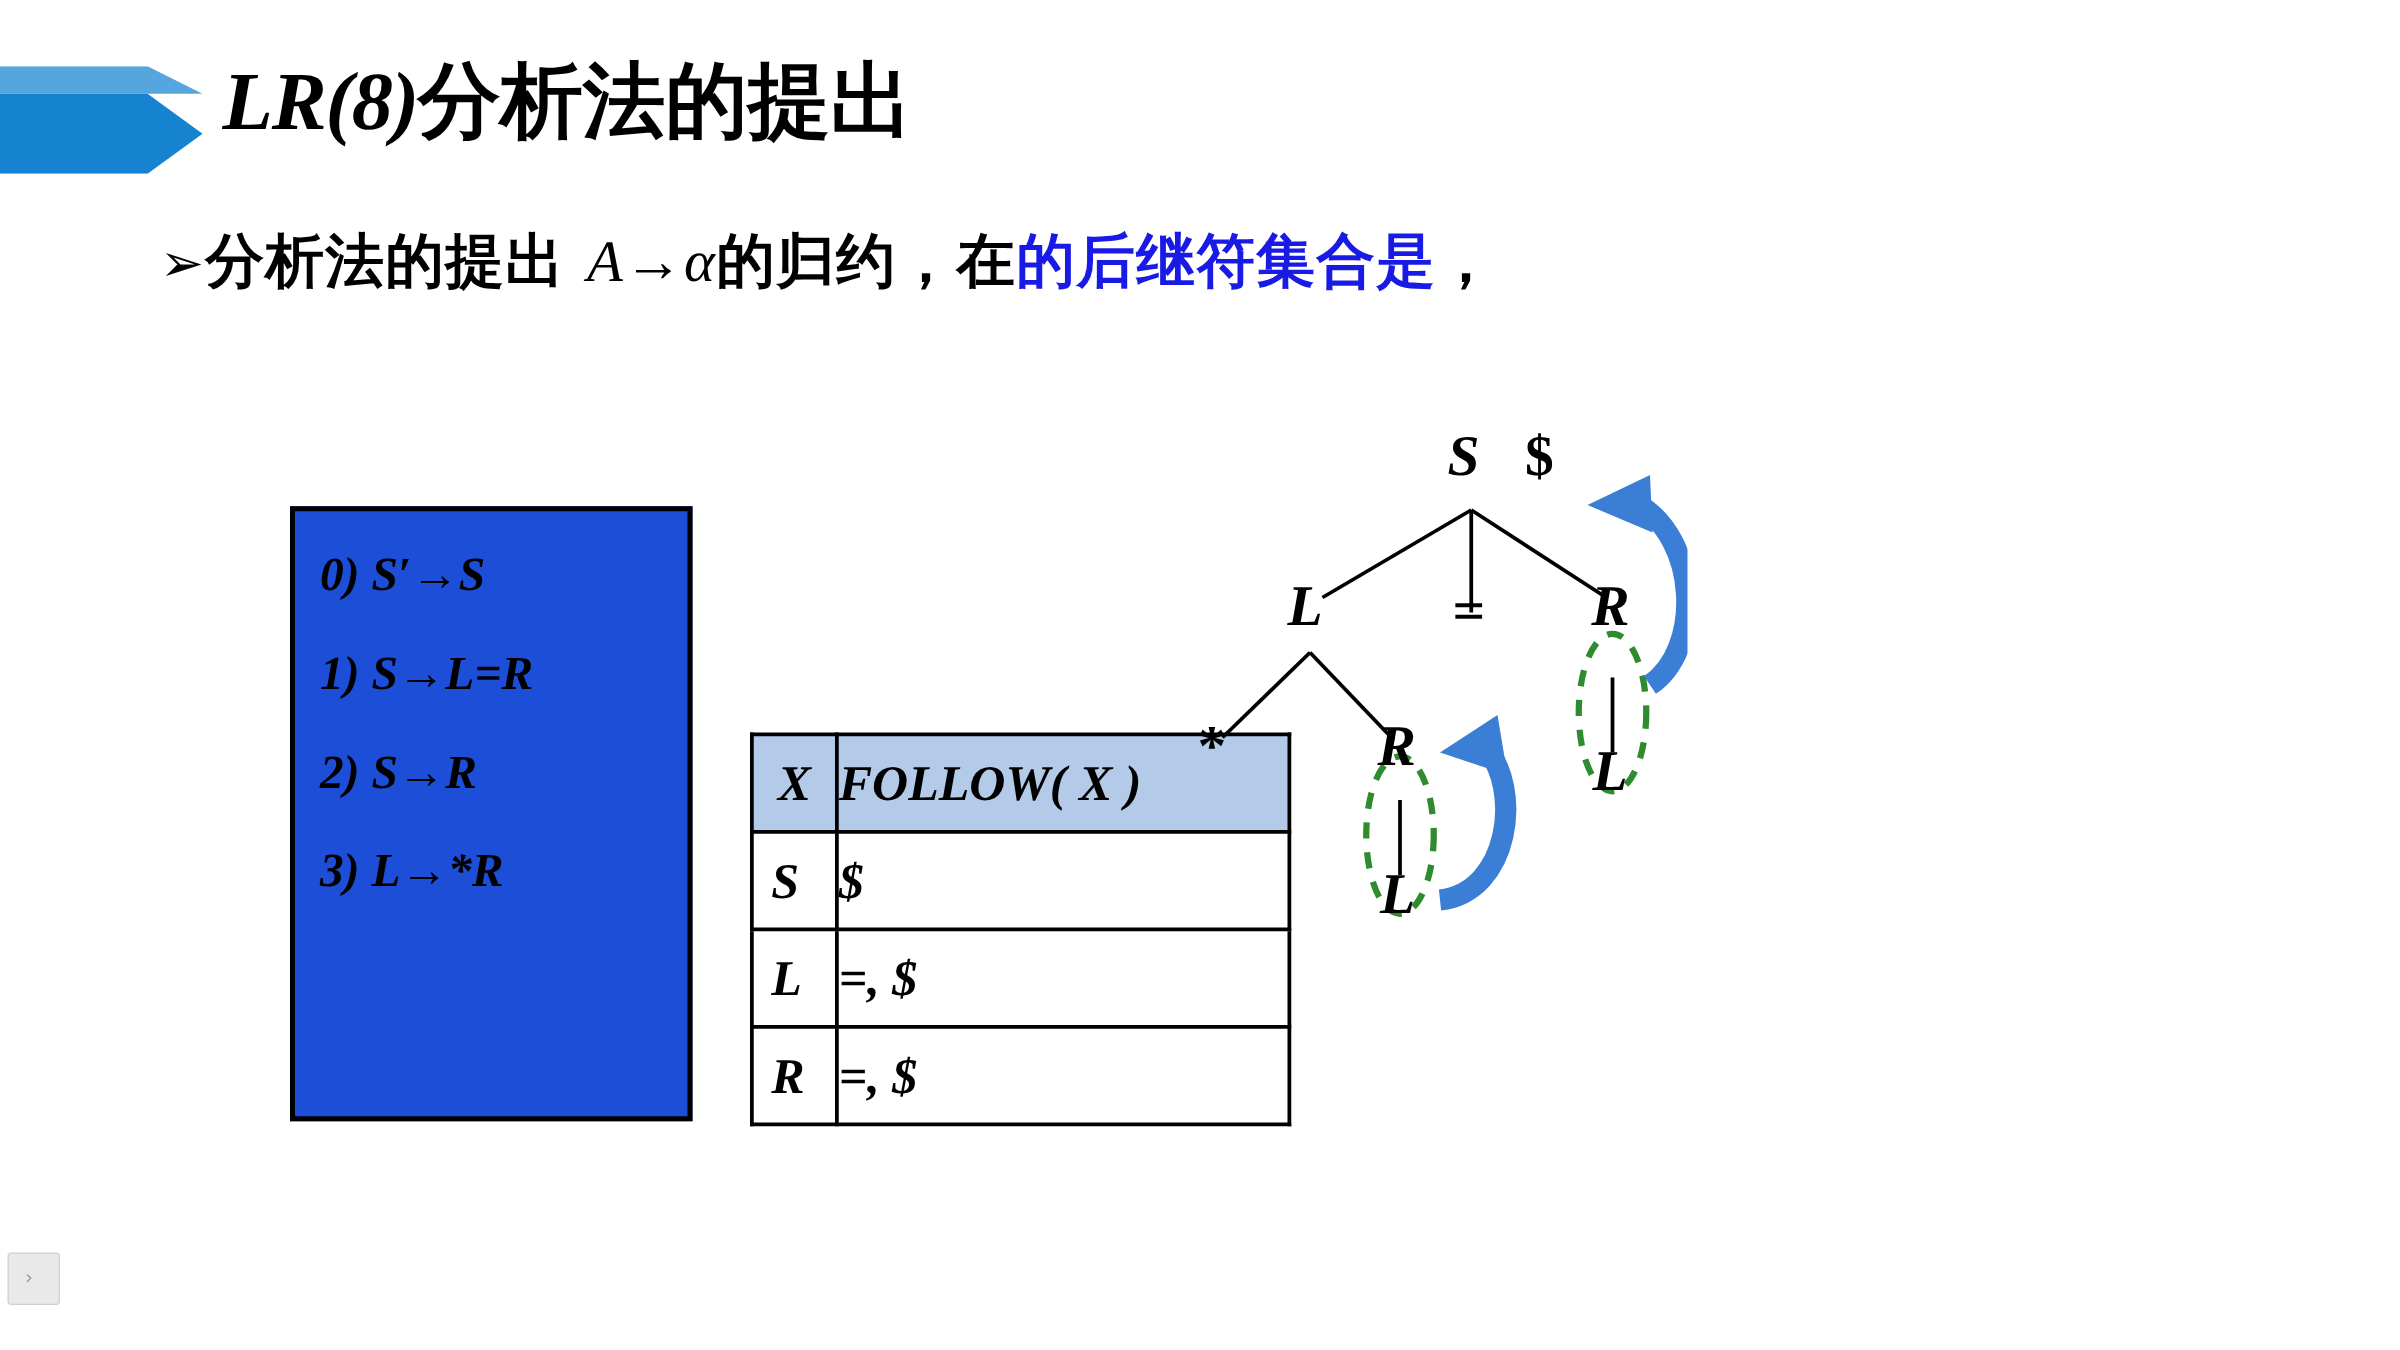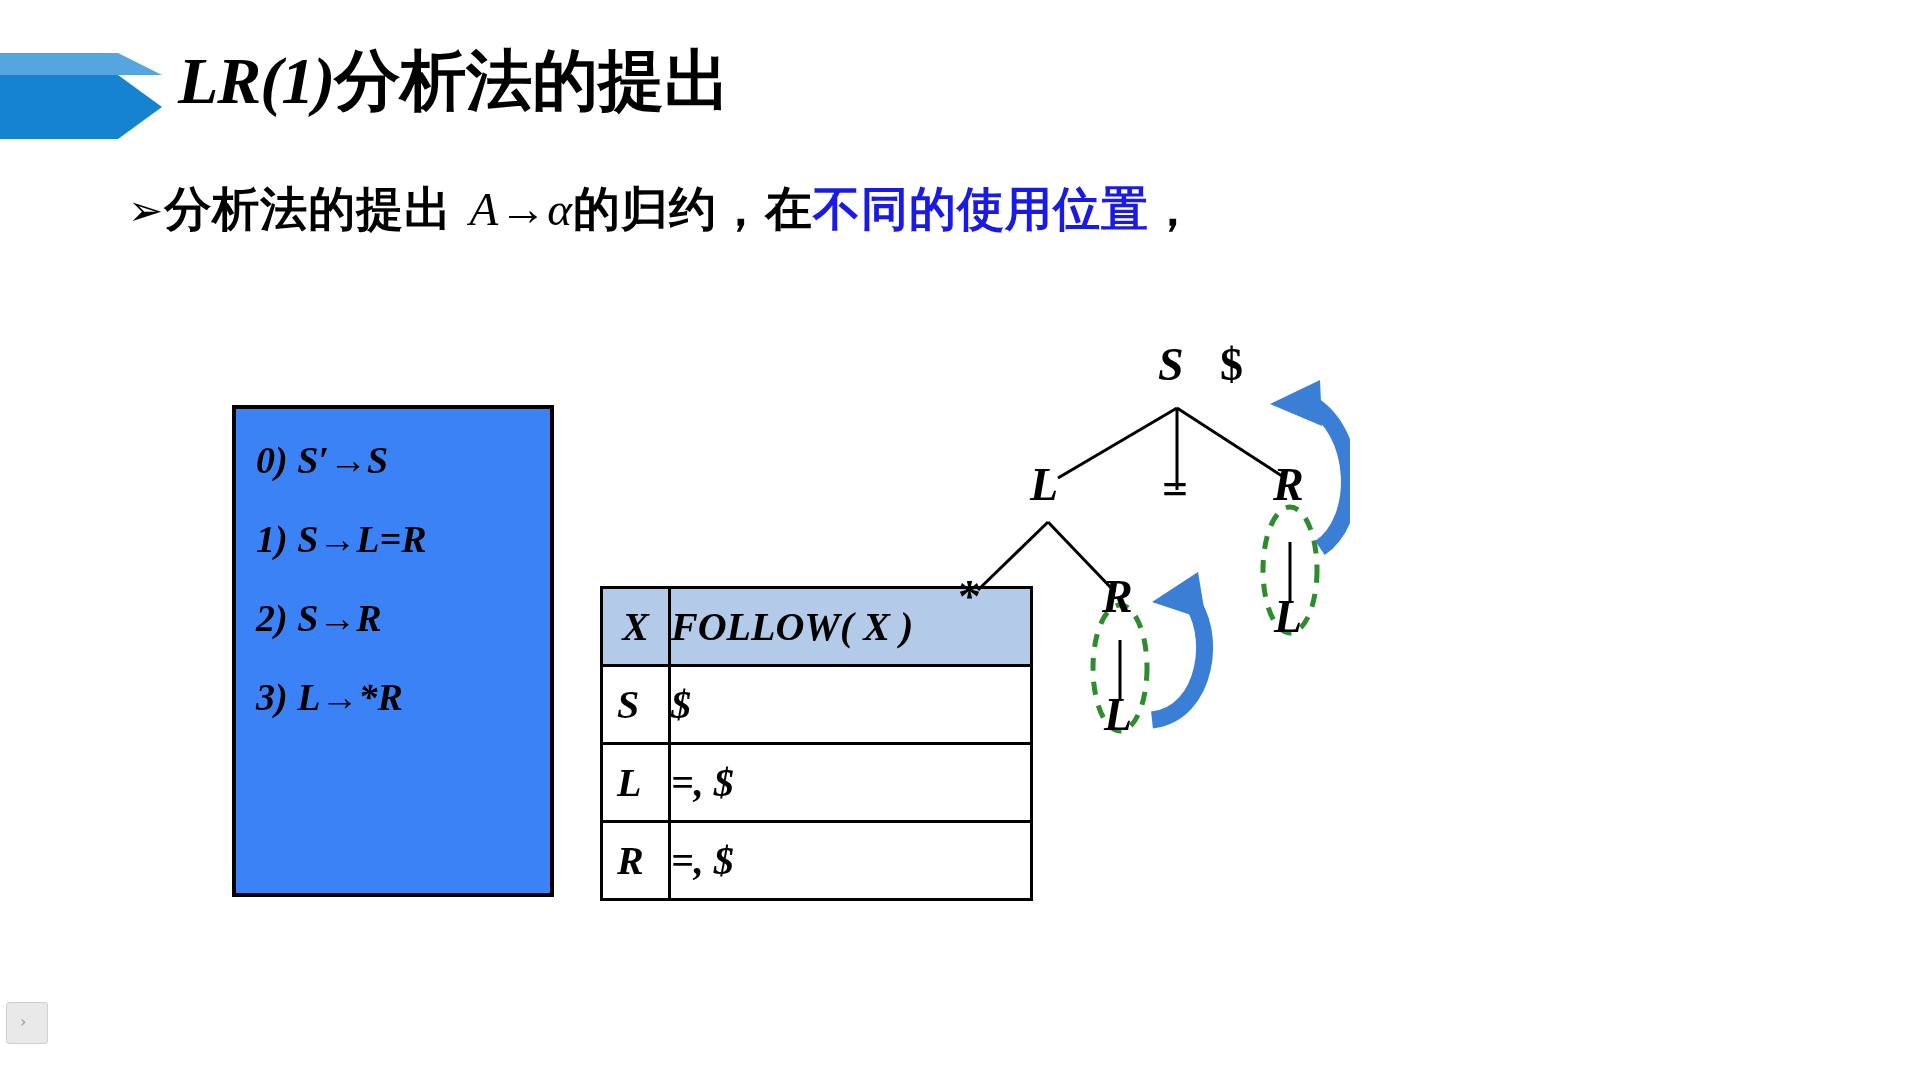--- a/index.html
+++ b/index.html
@@ -70,21 +70,21 @@
   #bullet1-l2 { left: 178px; top: 285px; }
   #bullet2    { left: 128px; top: 940px; }
 
   
   #rules-box {
     position: absolute;
     left: 232px;
     top: 405px;
     width: 322px;
     height: 492px;
-    background: #3b82f6;
+    background: #1d4ed8;
     border: 4px solid #000000;
     box-sizing: border-box;
   }
   #rules-list {
     position: absolute;
     left: 20px;
     top: 12px;
     width: 300px;
   }
   .rule-item {
@@ -168,25 +168,25 @@
 <body>
 
 <div id="slide">
 
   <svg id="title-arrow" viewBox="0 0 162 86" preserveAspectRatio="none">
     <polygon points="0,0 118,0 162,22 118,22 0,22" fill="#55a5de"></polygon>
     <polygon points="0,22 118,22 162,54 118,86 0,86" fill="#1683d0"></polygon>
   </svg>
 
   <div id="title-text">
-    <span>LR(1)</span><span class="cjk">分析法的提出</span>
+    <span>LR(8)</span><span class="cjk">分析法的提出</span>
   </div>
 
   <div class="bullet-line" id="bullet1-l1">
-    <span class="bullet-marker">➢</span><span>分析法的提出 </span><span class="mathit">A→α</span><span>的归约，在</span><span class="hl-blue">不同的使用位置</span><span>，</span>
+    <span class="bullet-marker">➢</span><span>分析法的提出 </span><span class="mathit">A→α</span><span>的归约，在</span><span class="hl-blue">的后继符集合是</span><span>，</span>
   </div>
 
 
   <div id="rules-box">
     <div id="rules-list">
       <div class="rule-item">
         <span>0)</span>
         <span>S′</span><span class="up">→</span><span>S</span>
       </div>
       <div class="rule-item">

